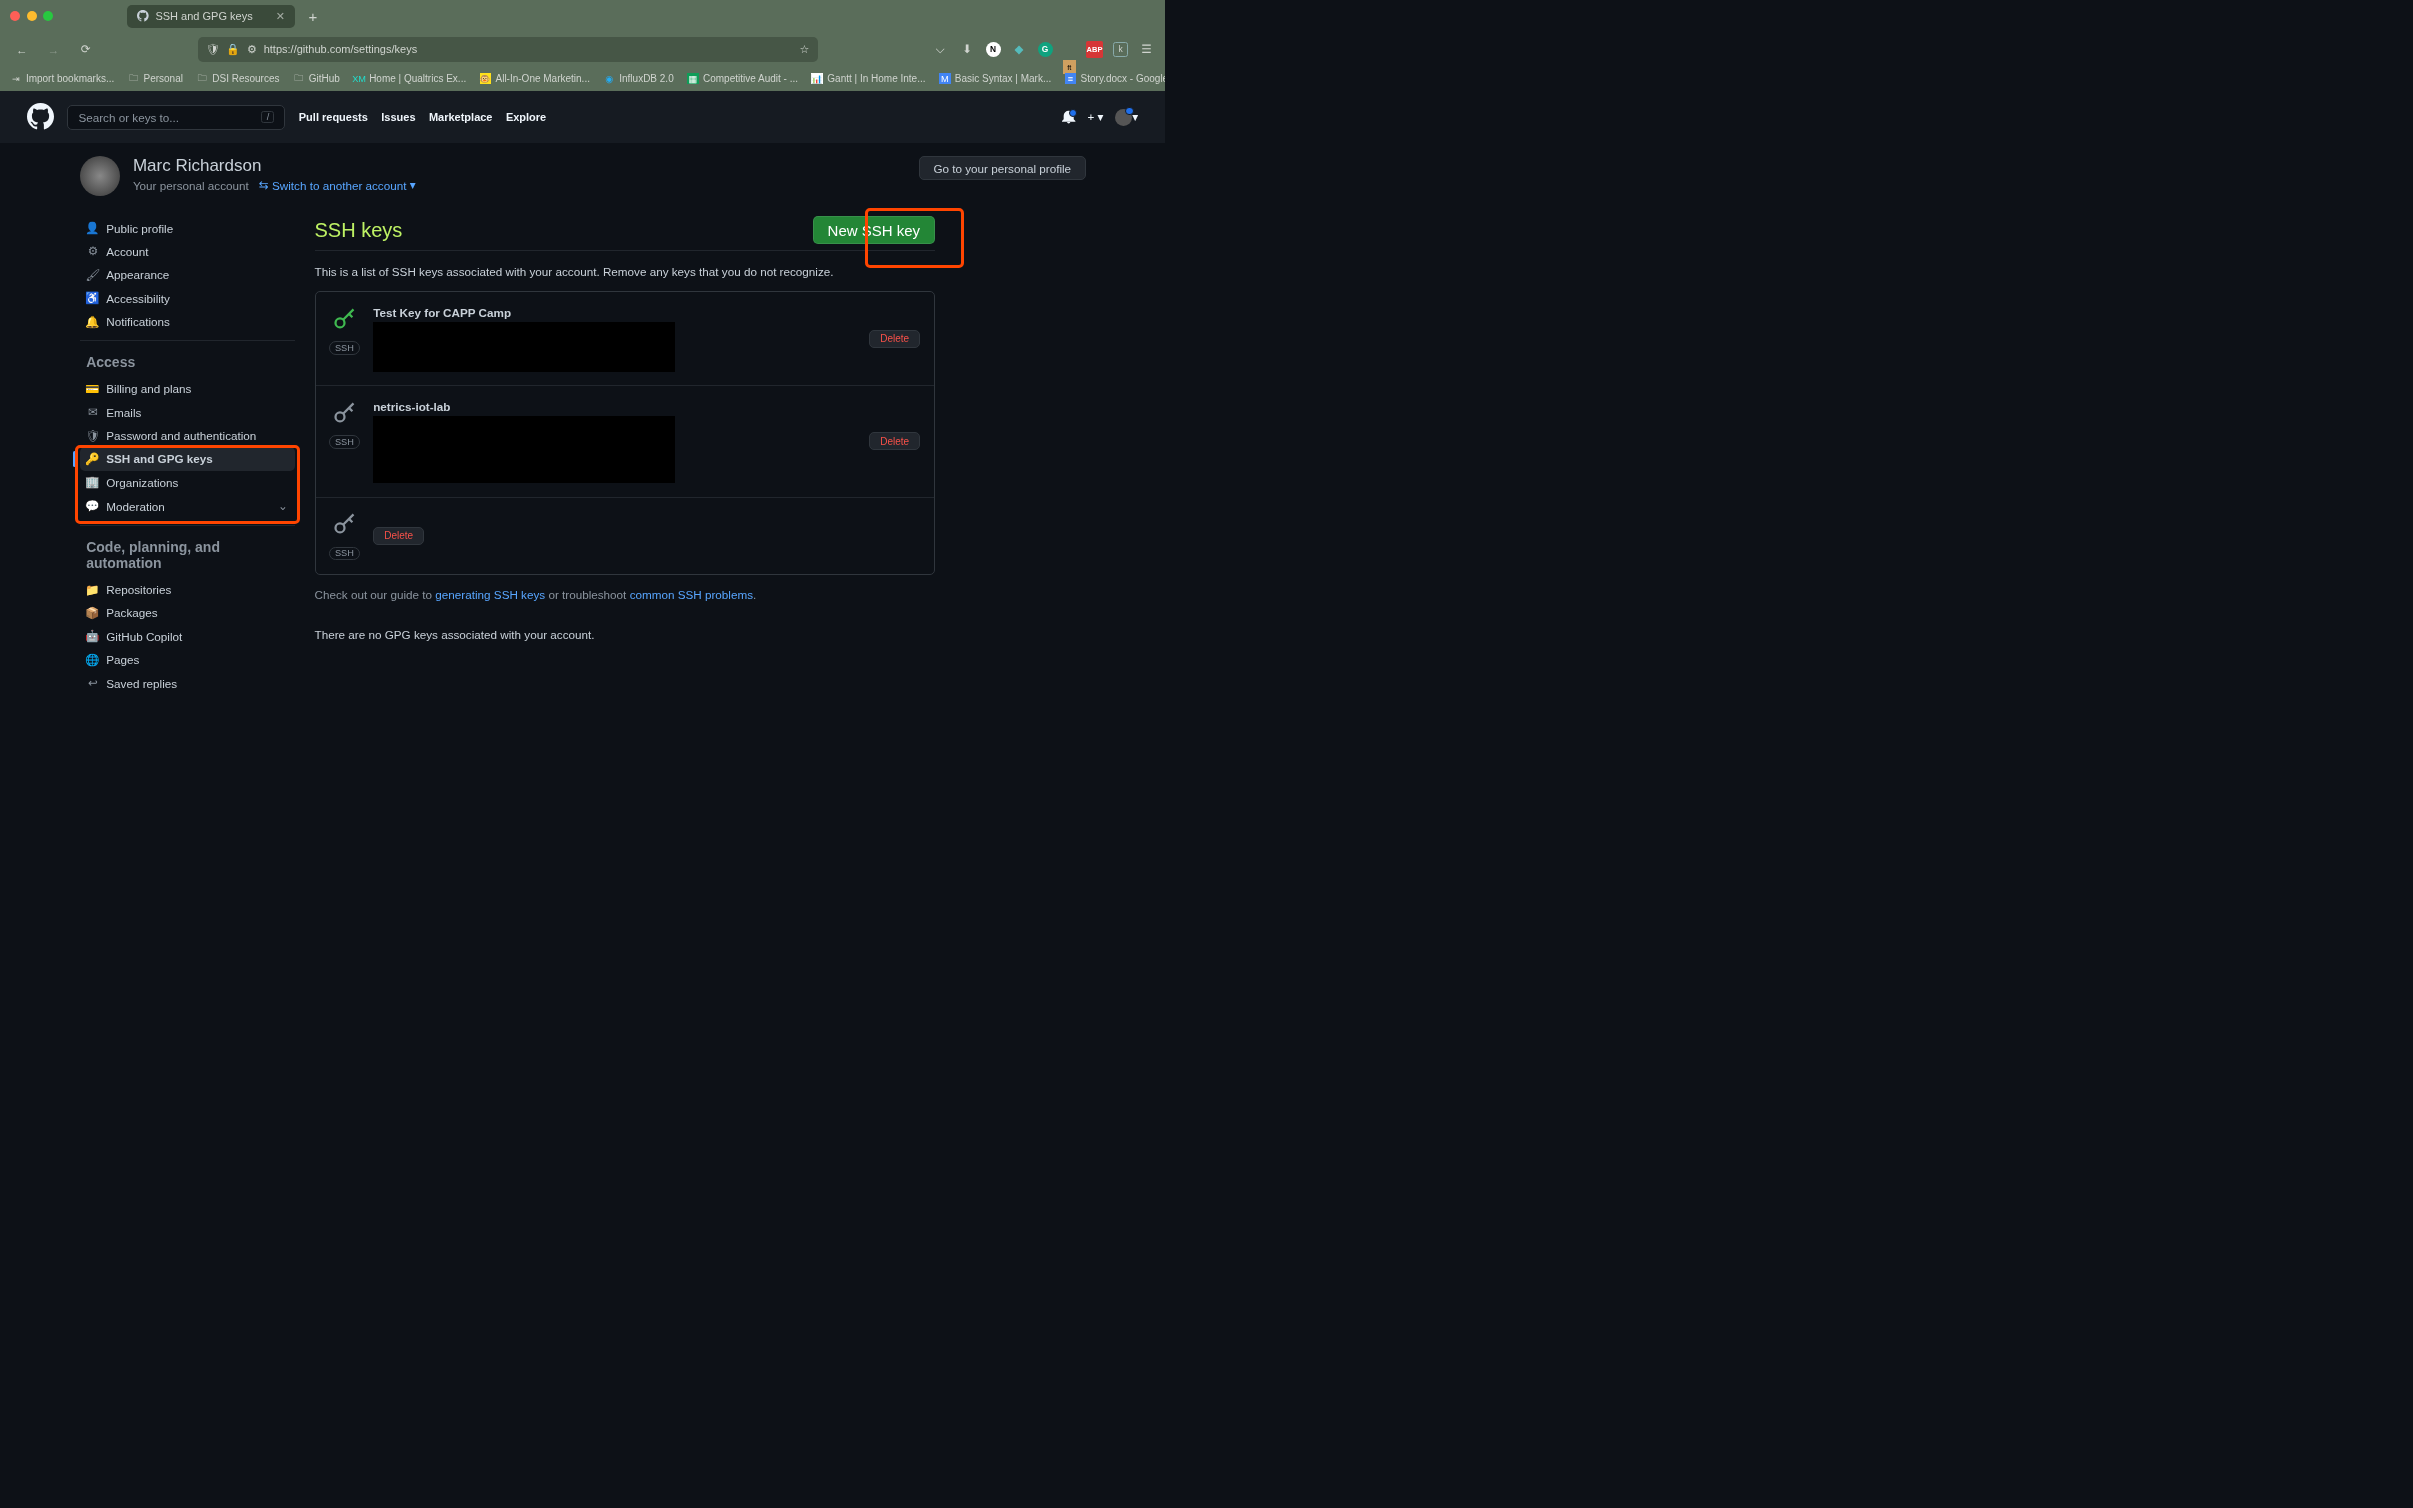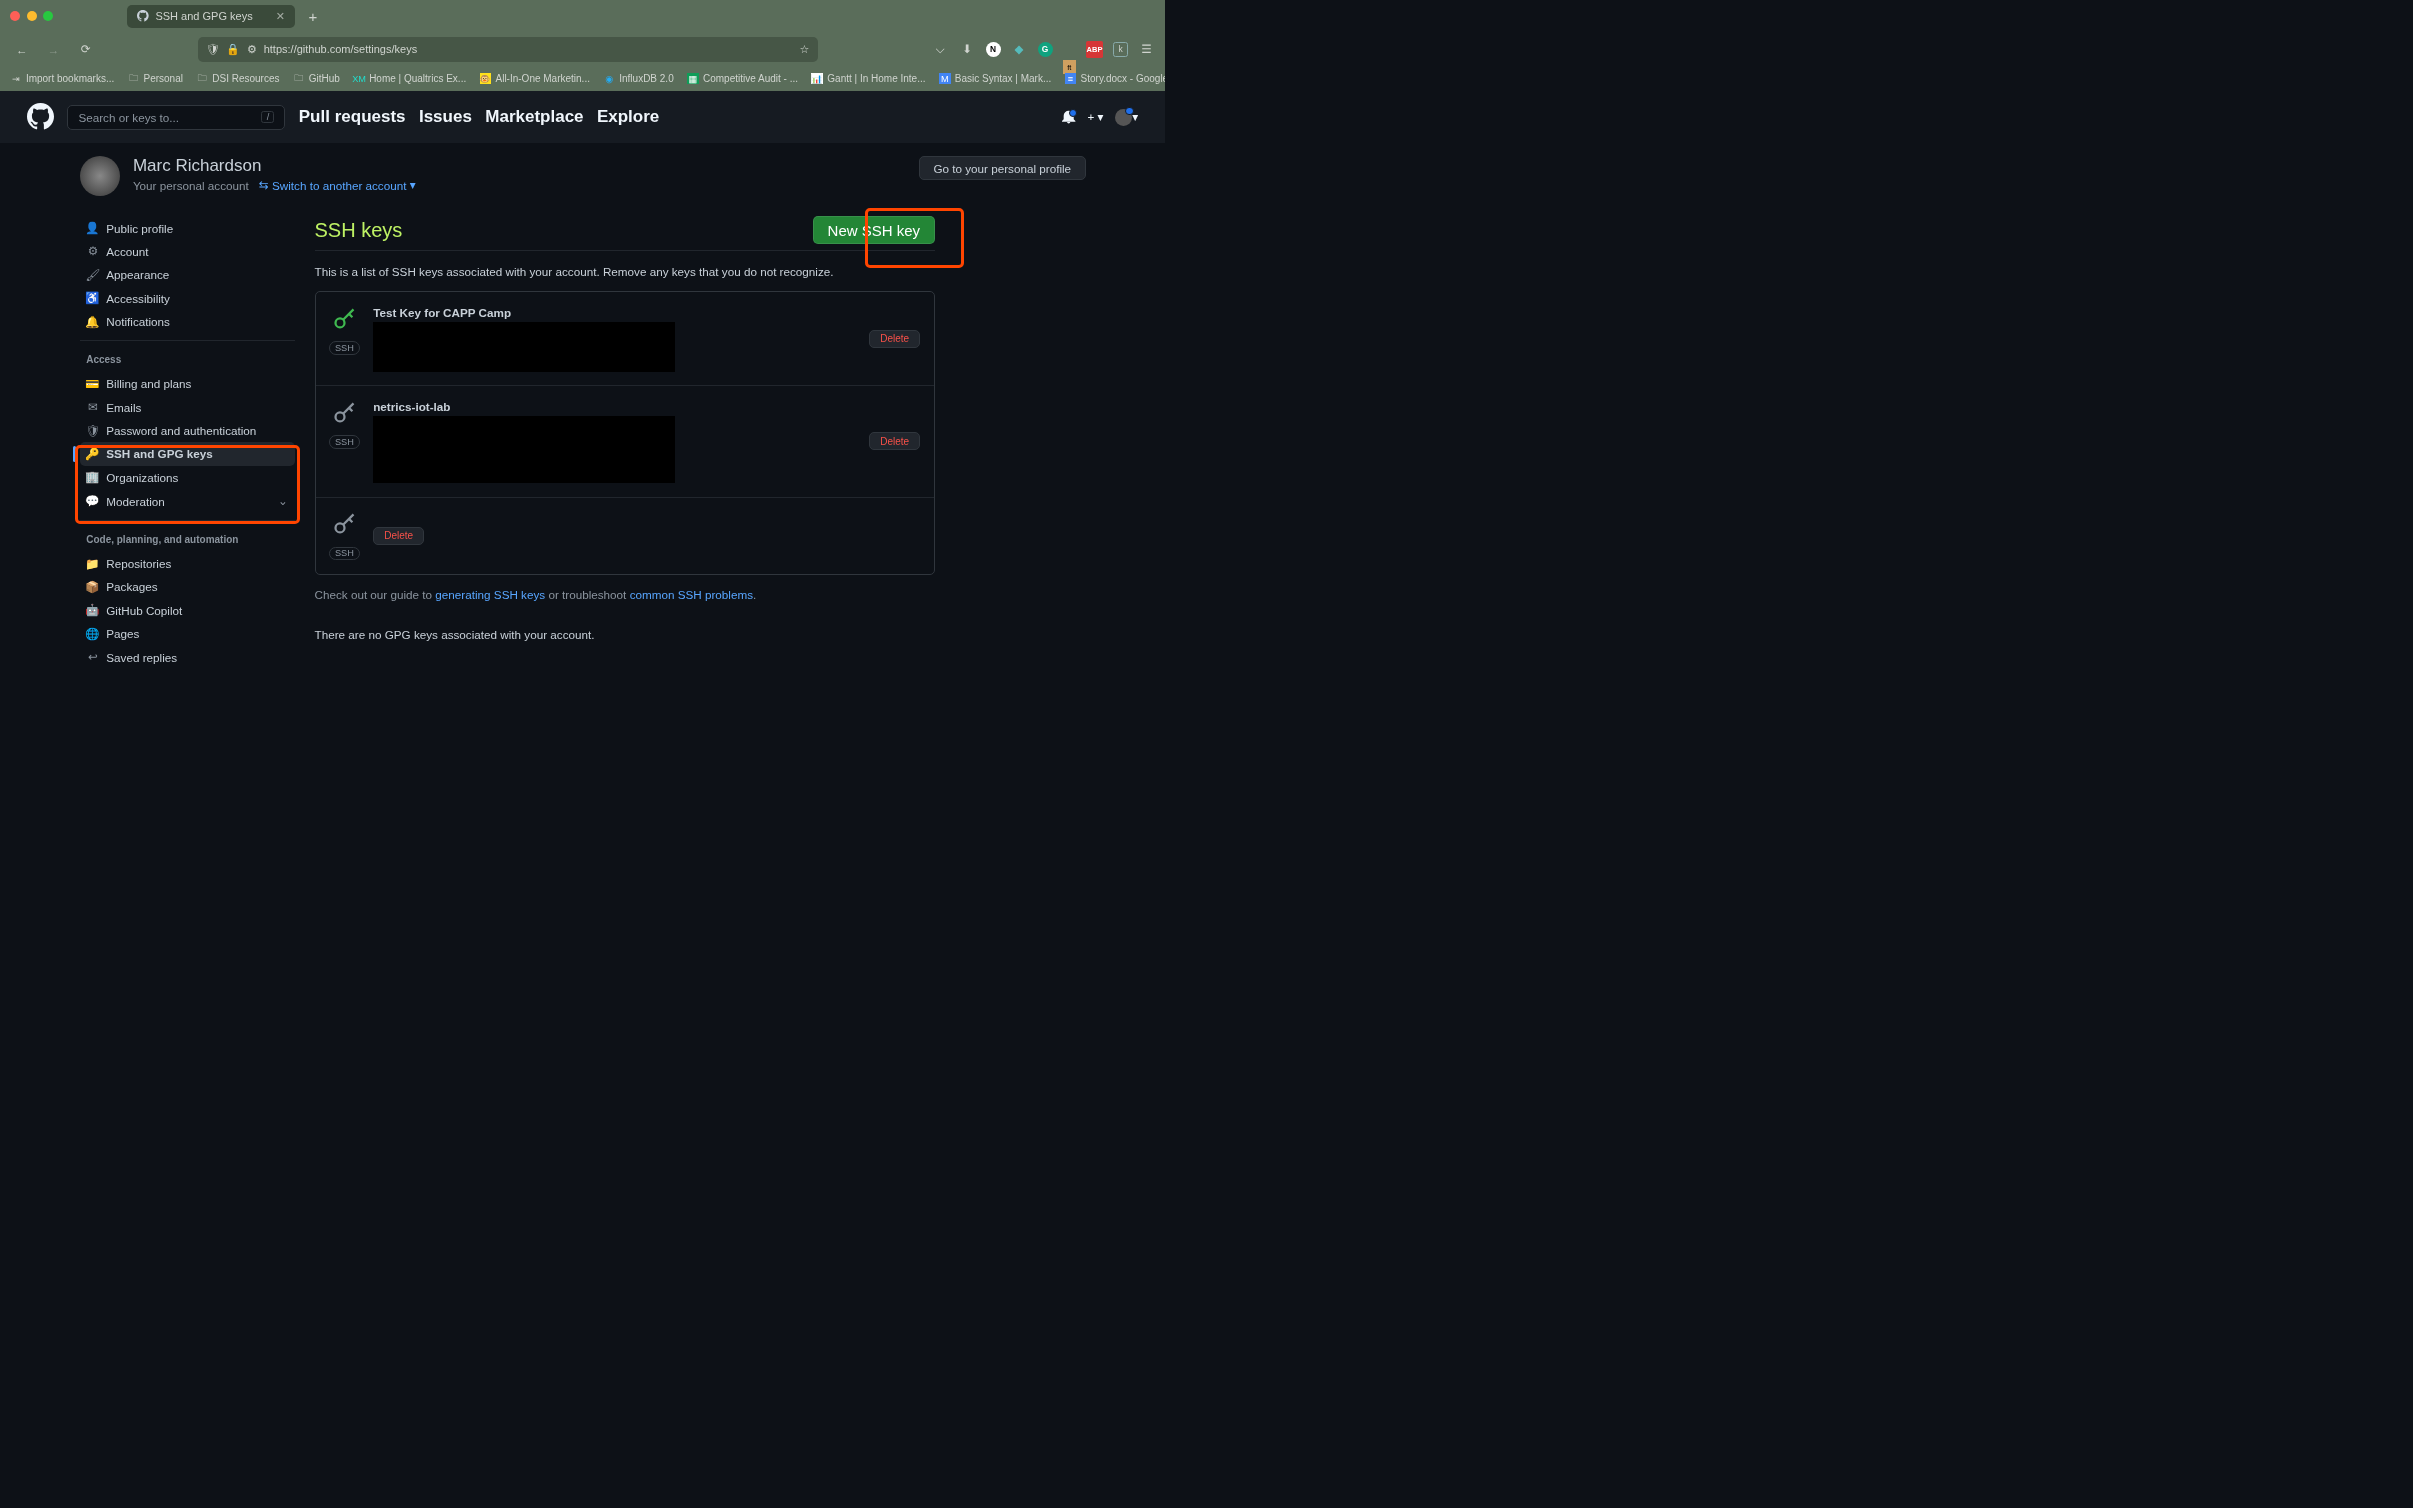--- a/index.html
+++ b/index.html
@@ -42,21 +42,21 @@
 .bm-item { display: flex; align-items: center; gap: 4.2px; white-space: nowrap; }
 .bm-icon { width: 11.7px; height: 11.7px; display: flex; align-items: center; justify-content: center; font-size: 9.2px; }
 .bm-folder { color: #d0d4cf; }
 
 
 .gh-header { background: #161b22; height: 52px; display: flex; align-items: center; padding: 13.4px 27px; gap: 13.4px; }
 .gh-logo svg { fill: #f0f6fc; }
 .gh-search { background: #0d1117; border: 0.8px solid #30363d; border-radius: 5px; height: 25px; width: 218px; display: flex; align-items: center; padding: 0 10px; color: #8b949e; font-size: 11.7px; }
 .gh-slash { margin-left: auto; border: 0.8px solid #30363d; border-radius: 2.5px; padding: 0 4.2px; font-size: 9.2px; }
 .gh-nav { display: flex; gap: 13.4px; }
-.gh-nav a { color: #f0f6fc; font-weight: 600; font-size: 17px; text-decoration: none; }
+.gh-nav a { color: #f0f6fc; font-weight: 600; font-size: 11px; text-decoration: none; }
 .gh-right { margin-left: auto; display: flex; gap: 11.7px; align-items: center; }
 .gh-icon-btn { color: #f0f6fc; position: relative; display: flex; align-items: center; }
 .notif-dot { width: 8.4px; height: 8.4px; background: #1f6feb; border-radius: 50%; position: absolute; top: -1.7px; right: -1.7px; border: 1.7px solid #161b22; }
 .avatar-sm { width: 17px; height: 17px; border-radius: 50%; background: #555; position: relative; }
 .profile-header { display: flex; align-items: flex-start; padding: 13.4px 0 20px; gap: 13.4px; }
 .avatar-lg { width: 40px; height: 40px; border-radius: 50%; background: radial-gradient(#888, #333); }
 .profile-info h1 { font-size: 17px; font-weight: 400; color: #c9d1d9; }
 .profile-sub { color: #8b949e; font-size: 11.7px; display: flex; gap: 10px; align-items: center; margin-top: 1.7px; }
 .switch-link { color: #58a6ff; display: flex; align-items: center; gap: 3.4px; }
 .profile-btn { margin-left: auto; background: #21262d; border: 0.8px solid #30363d; color: #c9d1d9; padding: 4.2px 13.4px; border-radius: 5px; font-size: 11.7px; font-weight: 500; }
@@ -64,21 +64,21 @@
 .content-wrap { max-width: 1006px; margin: 0 auto; }
 
 .settings-layout { display: flex; gap: 20px; }
 .sidebar { width: 215px; }
 .sidebar-list { list-style: none; }
 .sidebar-item { display: flex; align-items: center; gap: 6.7px; padding: 5px 6.7px; color: #c9d1d9; font-size: 11.7px; border-radius: 5px; cursor: pointer; }
 .sidebar-item.active { background: #21262d; font-weight: 600; position: relative; }
 .sidebar-item.active::before { content: ''; position: absolute; left: -6.7px; top: 3.4px; bottom: 3.4px; width: 3.4px; background: #58a6ff; border-radius: 1.7px; }
 .sidebar-icon { width: 13.4px; height: 13.4px; color: #8b949e; display: flex; align-items: center; justify-content: center; }
 .sidebar-divider { border: none; border-top: 0.8px solid #21262d; margin: 6.7px 0; }
-.sidebar-heading { font-size: 10px; font-weight: 600; color: #8b949e; padding: 6.7px; }
+.sidebar-heading { font-size: 14px; font-weight: 600; color: #8b949e; padding: 6.7px; }
 .sidebar-chev { margin-left: auto; color: #8b949e; }
 
 .main-panel { flex: 1; max-width: 620px; }
 .section-title { display: flex; align-items: center; border-bottom: 0.8px solid #21262d; padding-bottom: 6.7px; margin-bottom: 13.4px; }
 .section-title h2 { font-size: 20px; font-weight: 400; color: #bef264; }
 .btn-primary { margin-left: auto; background: #238636; border: 0.8px solid rgba(240,246,252,0.1); color: #fff; padding: 4.2px 13.4px; border-radius: 5px; font-size: 15px; font-weight: 500; }
 .section-desc { color: #c9d1d9; font-size: 11.7px; margin-bottom: 13.4px; }
 
 .key-list { border: 0.8px solid #30363d; border-radius: 5px; }
 .key-item { display: flex; padding: 13.4px; border-bottom: 0.8px solid #21262d; gap: 13.4px; align-items: flex-start; }

